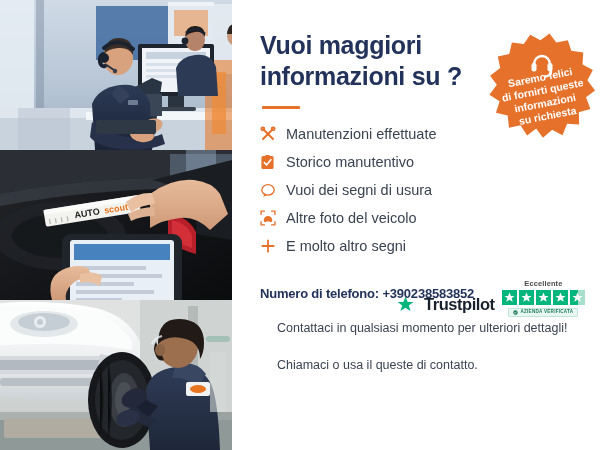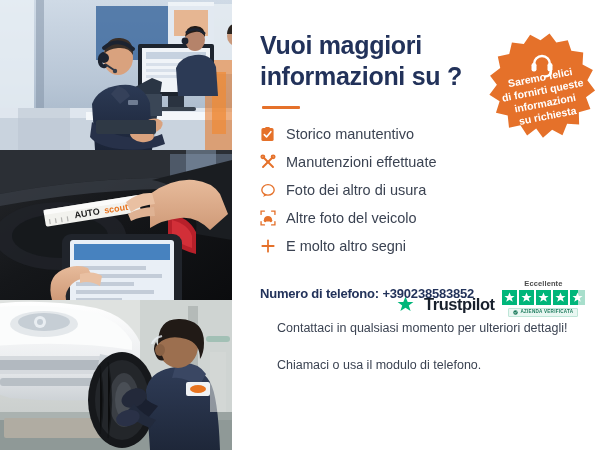--- a/index.html
+++ b/index.html
@@ -436,52 +436,52 @@
         <span class="badge-line">di fornirti queste</span>
         <span class="badge-line">informazioni</span>
         <span class="badge-line">su richiesta</span>
       </div>
     </div>
 
     <ul class="feature-list">
 
       <li class="feature-item">
         <span class="feature-icon">
-          <svg width="15" height="15" viewBox="0 0 16 16" aria-hidden="true">
-            <rect x="1.5" y="1" width="13" height="14" rx="1.8" fill="#e5712a"></rect>
-            <rect x="5.5" y="0" width="5" height="2.6" rx="1" fill="#e5712a"></rect>
-            <path d="M4.6 8.2 L7 10.6 L11.6 5" fill="none" stroke="#ffffff" stroke-width="1.7" stroke-linecap="round" stroke-linejoin="round"></path>
-          </svg>
-        </span>
-        <span class="feature-label">Storico manutentivo</span>
-      </li>
-
-      <li class="feature-item">
-        <span class="feature-icon">
           <svg width="16" height="16" viewBox="0 0 18 18" aria-hidden="true">
             <g stroke="#e5712a" stroke-width="2.2" stroke-linecap="round">
               <path d="M3.4 3.4 L14.6 14.6"></path>
               <path d="M14.6 3.4 L3.4 14.6"></path>
             </g>
             <circle cx="3.2" cy="3.2" r="1.9" fill="none" stroke="#e5712a" stroke-width="1.7"></circle>
             <circle cx="14.8" cy="3.2" r="1.9" fill="none" stroke="#e5712a" stroke-width="1.7"></circle>
             <circle cx="9" cy="9" r="1.5" fill="#e5712a"></circle>
           </svg>
         </span>
         <span class="feature-label">Manutenzioni effettuate</span>
       </li>
 
       <li class="feature-item">
         <span class="feature-icon">
+          <svg width="15" height="15" viewBox="0 0 16 16" aria-hidden="true">
+            <rect x="1.5" y="1" width="13" height="14" rx="1.8" fill="#e5712a"></rect>
+            <rect x="5.5" y="0" width="5" height="2.6" rx="1" fill="#e5712a"></rect>
+            <path d="M4.6 8.2 L7 10.6 L11.6 5" fill="none" stroke="#ffffff" stroke-width="1.7" stroke-linecap="round" stroke-linejoin="round"></path>
+          </svg>
+        </span>
+        <span class="feature-label">Storico manutentivo</span>
+      </li>
+
+      <li class="feature-item">
+        <span class="feature-icon">
           <svg width="16" height="15" viewBox="0 0 18 17" aria-hidden="true">
             <ellipse cx="9" cy="7.8" rx="7" ry="6" fill="none" stroke="#e5712a" stroke-width="1.5"></ellipse>
             <path d="M5.2 12.4 L3.4 16 L7.6 13.6 Z" fill="#e5712a"></path>
           </svg>
         </span>
-        <span class="feature-label">Foto dei altro di usura</span>
+        <span class="feature-label">Vuoi dei segni di usura</span>
       </li>
 
       <li class="feature-item">
         <span class="feature-icon">
           <svg width="16" height="16" viewBox="0 0 18 18" aria-hidden="true">
             <g fill="none" stroke="#e5712a" stroke-width="1.5" stroke-linecap="round">
               <path d="M1.2 5 L1.2 1.2 L5 1.2"></path>
               <path d="M13 1.2 L16.8 1.2 L16.8 5"></path>
               <path d="M16.8 13 L16.8 16.8 L13 16.8"></path>
               <path d="M5 16.8 L1.2 16.8 L1.2 13"></path>
@@ -505,21 +505,21 @@
           </svg>
         </span>
         <span class="feature-label">E molto altro segni</span>
       </li>
 
     </ul>
 
     <div class="phone-block">
       <p class="phone-line">Numero di telefono: +390238583852</p>
       <p class="contact-line">Contattaci in qualsiasi momento per ulteriori dettagli!</p>
-      <p class="contact-line">Chiamaci o usa il modulo di telefono.</p>
+      <p class="contact-line">Chiamaci o usa il queste di contatto.</p>
     </div>
 
     <div class="trustpilot">
       <div class="tp-logo">
         <svg width="17" height="17" viewBox="0 0 20 20" aria-hidden="true">
           <path d="M10 0.8 L12.6 7.1 L19.3 7.1 L13.9 11.2 L16 17.6 L10 13.7 L4 17.6 L6.1 11.2 L0.7 7.1 L7.4 7.1 Z" fill="#00b67a"></path>
         </svg>
         <span class="tp-wordmark">Trustpilot</span>
       </div>
 

